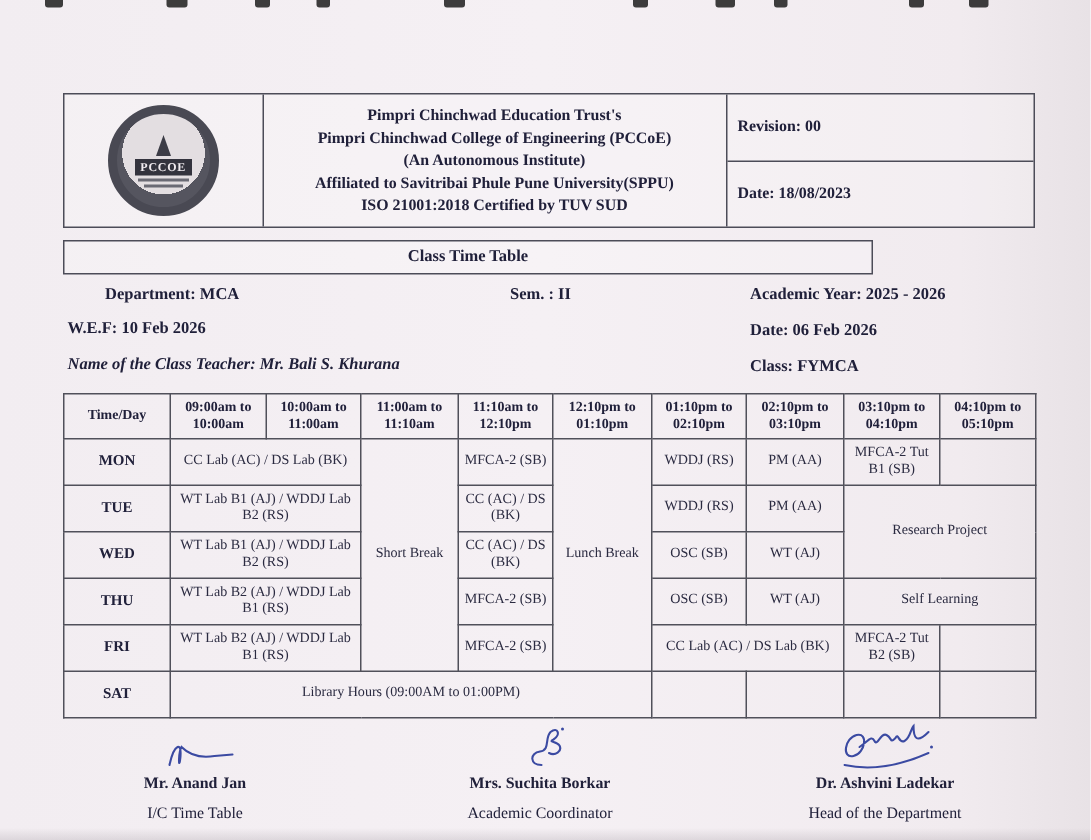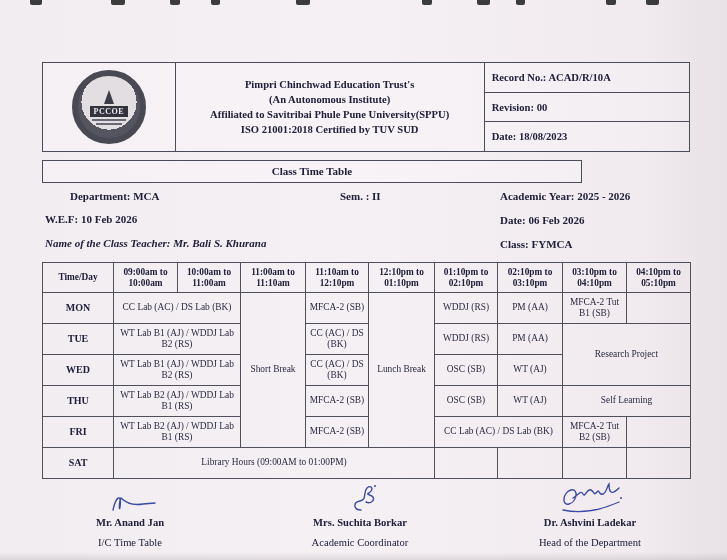--- a/index.html
+++ b/index.html
@@ -86,26 +86,26 @@
     <div class="logo-cell">
       <div class="seal">
         <div class="tower"></div>
         <div class="band">PCCOE</div>
         <div class="tiny-line"></div>
         <div class="tiny-line" style="width:26px;"></div>
       </div>
     </div>
     <div class="org-cell">
       <div class="org-line">Pimpri Chinchwad Education Trust's</div>
+      <div class="org-line">Pimpri Chinchwad College of Engineering (PCCoE)</div>
       <div class="org-line">(An Autonomous Institute)</div>
       <div class="org-line">Affiliated to Savitribai Phule Pune University(SPPU)</div>
       <div class="org-line">ISO 21001:2018 Certified by TUV SUD</div>
     </div>
     <div class="rec-cell">
-      <div class="rec-row">Record No.: ACAD/R/10A</div>
       <div class="rec-row">Revision: 00</div>
       <div class="rec-row">Date: 18/08/2023</div>
     </div>
   </div>
 
   <div class="title-bar">Class Time Table</div>
 
   <div class="info" style="left:45px; top:190px;margin-left:25px;">Department: MCA</div>
   <div class="info" style="left:340px; top:190px;">Sem. : II</div>
   <div class="info" style="left:500px; top:190px;">Academic Year: 2025 - 2026</div>

